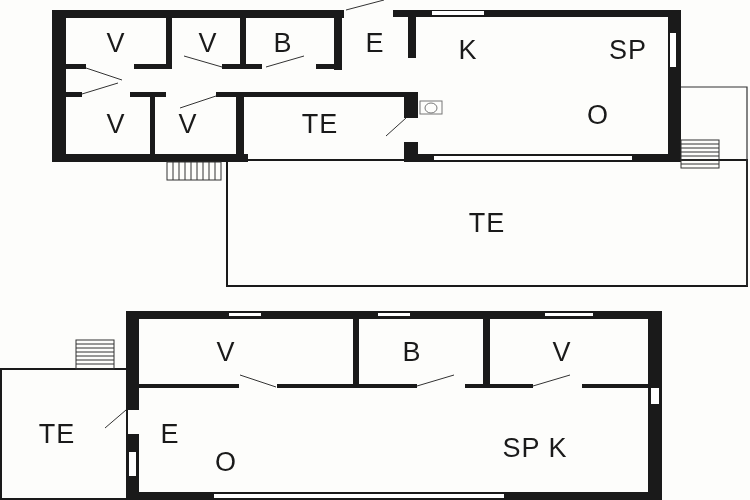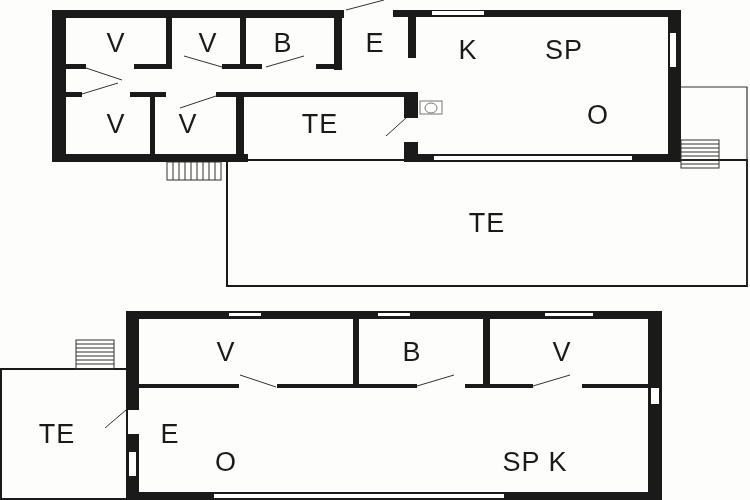--- a/index.html
+++ b/index.html
@@ -124,29 +124,29 @@
     <line x1="105" y1="428" x2="126" y2="410" stroke="#333" stroke-width="1"></line>
   </g>
 </svg>
 
 <div>
   <div class="lbl" style="left:116px;top:43px">V</div>
   <div class="lbl" style="left:208px;top:43px">V</div>
   <div class="lbl" style="left:283px;top:43px">B</div>
   <div class="lbl" style="left:375px;top:43px">E</div>
   <div class="lbl" style="left:468px;top:50px">K</div>
-  <div class="lbl" style="left:564px;top:50px">SP</div>
+  <div class="lbl" style="left:628px;top:50px">SP</div>
   <div class="lbl" style="left:598px;top:115px">O</div>
   <div class="lbl" style="left:116px;top:124px">V</div>
   <div class="lbl" style="left:188px;top:124px">V</div>
   <div class="lbl" style="left:320px;top:124px">TE</div>
   <div class="lbl" style="left:487px;top:223px">TE</div>
 </div>
 
 <div>
   <div class="lbl" style="left:226px;top:352px">V</div>
   <div class="lbl" style="left:412px;top:352px">B</div>
   <div class="lbl" style="left:562px;top:352px">V</div>
   <div class="lbl" style="left:57px;top:434px">TE</div>
   <div class="lbl" style="left:170px;top:434px">E</div>
   <div class="lbl" style="left:226px;top:462px">O</div>
-  <div class="lbl" style="left:535px;top:462px">SP K</div>
+  <div class="lbl" style="left:535px;top:448px">SP K</div>
 </div>
 
 </body></html>

